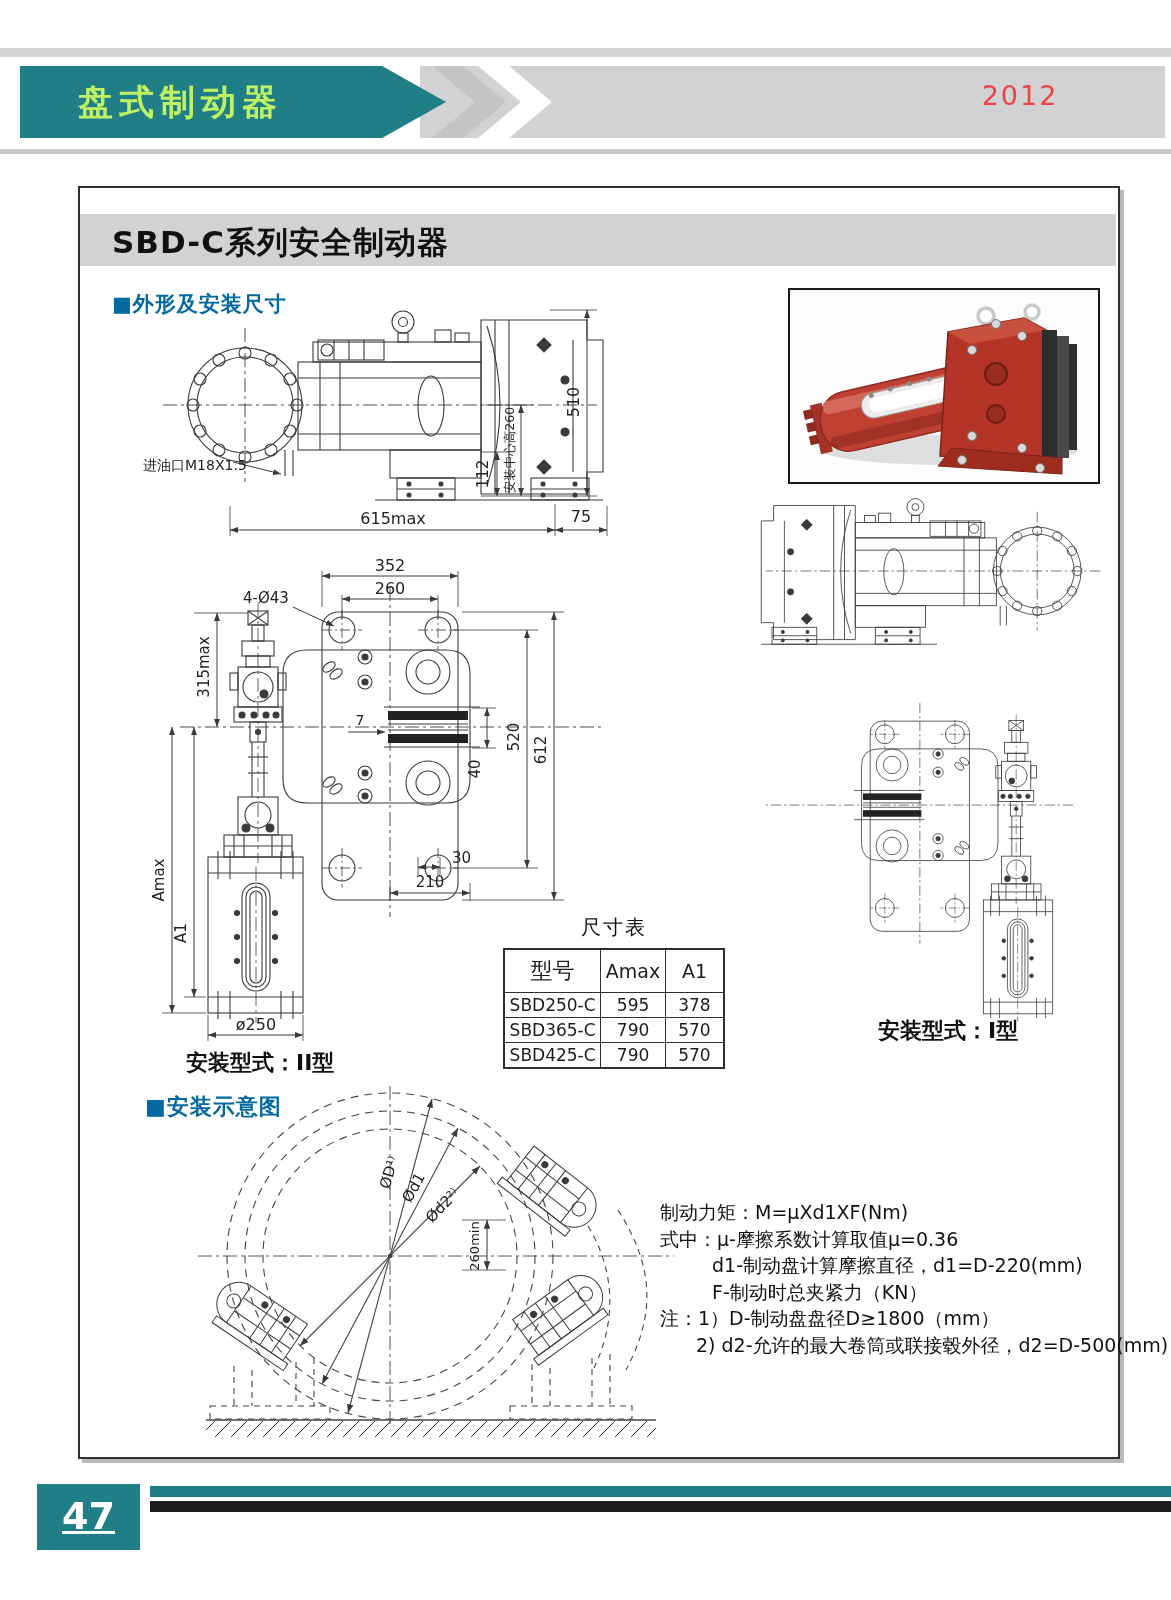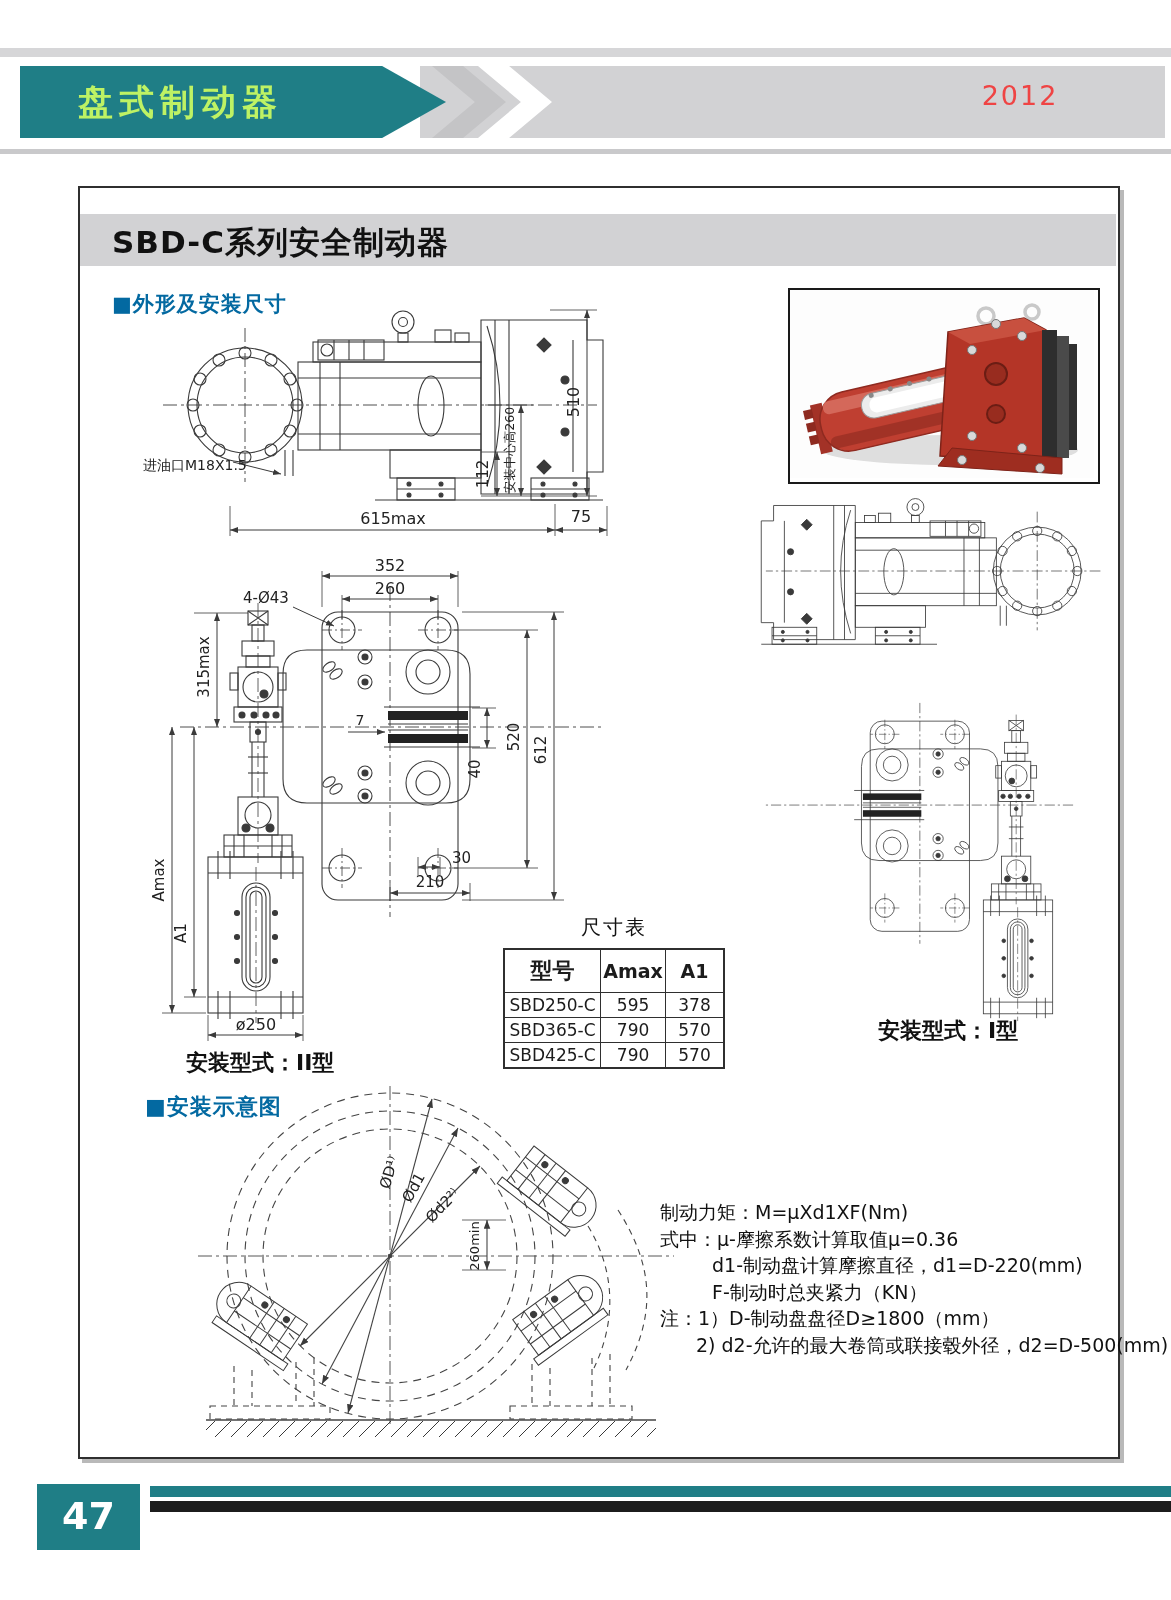--- a/index.html
+++ b/index.html
@@ -21,30 +21,30 @@
   .content-box{left:78px;top:186px;width:1038px;height:1269px;border:2px solid #2f2f2f;
      background:#fff;box-shadow:4px 4px 0 #b9b9b9;}
   .title-band{left:80px;top:214px;width:1036px;height:52px;background:#d2d2d4;}
   .title-band span{display:block;margin:8px 0 0 32px;font-size:31px;font-weight:bold;letter-spacing:1px;color:#111;}
   .sec-head{font-size:21px;font-weight:bold;color:#0369a1;letter-spacing:1px;}
   .mount-label{font-size:22px;font-weight:bold;color:#111;}
   .photo-box{left:788px;top:288px;width:308px;height:192px;border:2px solid #1a1a1a;background:#fff;}
   .tbl-title{text-align:center;font-size:20px;color:#111;margin-bottom:7px;letter-spacing:2px;}
   table.dim{border-collapse:collapse;border:2px solid #2f2f2f;background:#fff;}
   table.dim th,table.dim td{border:1.6px solid #2f2f2f;text-align:center;padding:0;}
-  table.dim th{height:42px;font-size:19px;font-weight:bold;margin-top:39px;}
+  table.dim th{height:42px;font-size:19px;font-weight:normal;margin-top:39px;}
   table.dim th:first-child{font-size:22px;}
   table.dim td{height:24px;font-size:17px;}
   .c-model{width:96px;}.c-amax{width:64px;}.c-a1{width:58px;}
   .formulas{left:658px;top:1198px;width:470px;font-size:19px;line-height:24.5px;color:#111;}
   .formulas p{margin:2px;white-space:nowrap;}
   .ind1{margin-left:54px !important;}
   .ind2{margin-left:38px !important;}
   .foot-sq{left:37px;top:1484px;width:103px;height:66px;background:#1f7e86;color:#fff;
-     font-size:38px;font-weight:bold;text-align:center;line-height:64px;}
+     font-size:38px;font-weight:bold;text-align:center;line-height:64px;text-decoration:underline;}
   .stripe-teal{left:150px;top:1486px;width:1021px;height:11px;background:#1f7e86;}
   .stripe-black{left:150px;top:1501px;width:1021px;height:11px;background:#1c1c1c;}
 </style>
 </head>
 <body>
 
 <div class="page">
 
   <svg width="0" height="0" style="position:absolute" aria-hidden="true">
     <defs>

